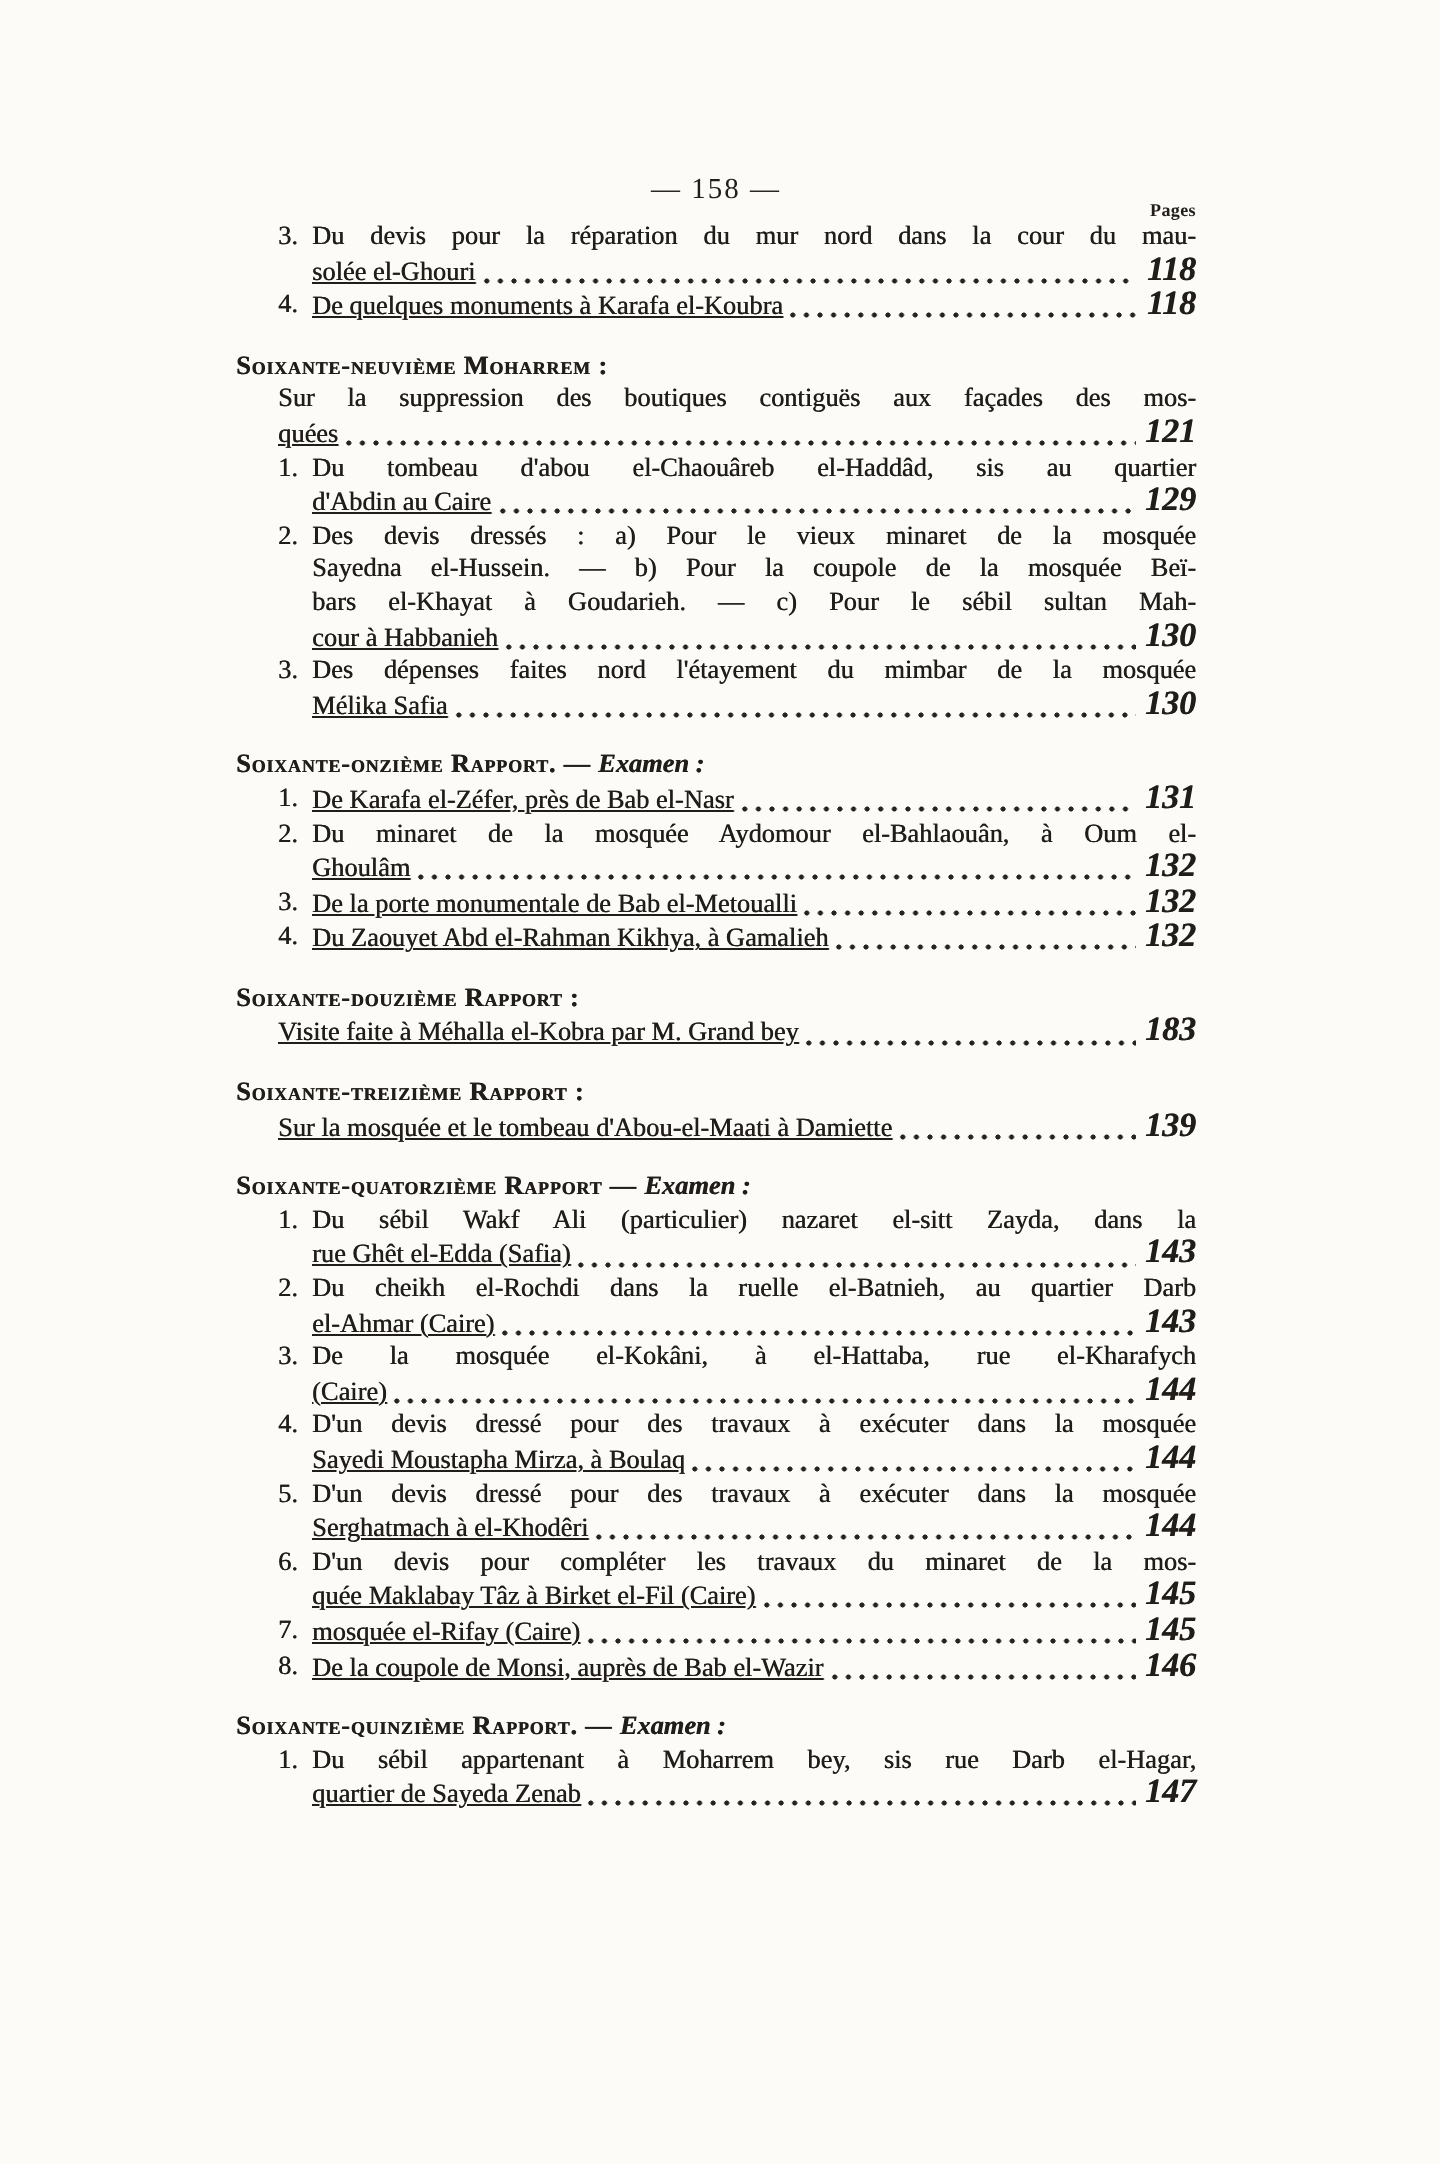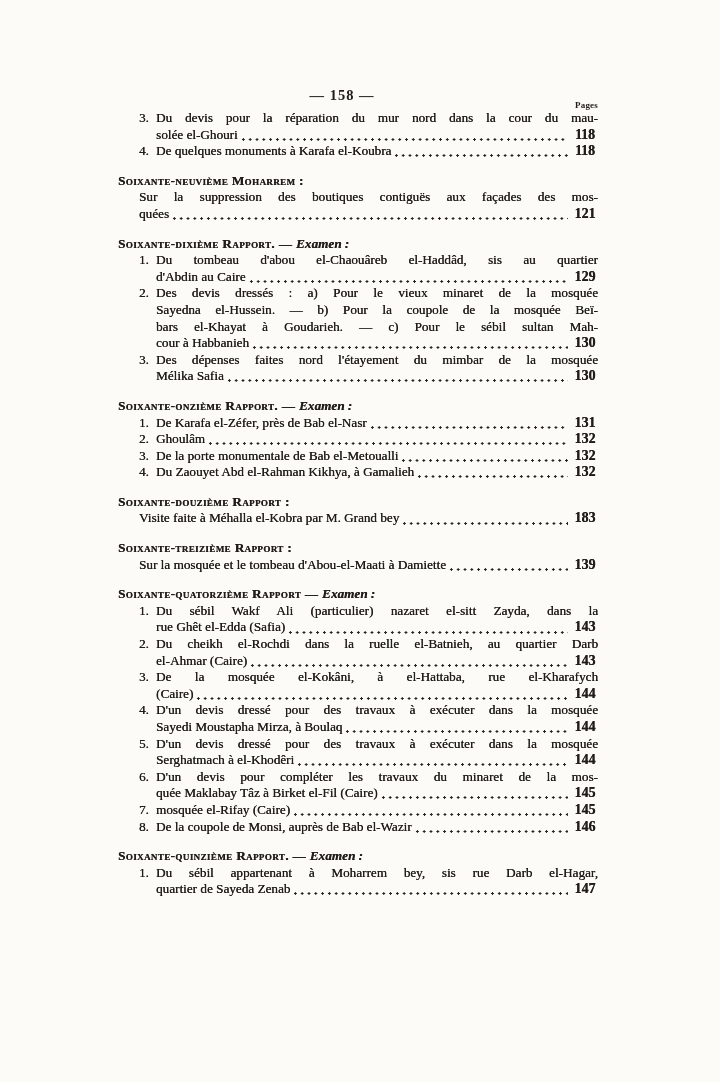--- a/index.html
+++ b/index.html
@@ -9,53 +9,53 @@
     font-family:"Liberation Serif","DejaVu Serif",serif;
     color:#211e19;
     -webkit-font-smoothing:antialiased;
   }
   .page{
     position:relative;width:720px;height:1082px;
     background:#fcfbf8;
     overflow:hidden;
   }
   .head-num{
-    position:absolute;top:87px;left:102px;width:480px;
-    text-align:center;font-size:14.5px;font-weight:700;letter-spacing:1px;
+    position:absolute;top:87px;left:118px;width:480px;
+    text-align:center;font-size:14.5px;font-weight:400;letter-spacing:1px;
   }
   .pages-label{
     position:absolute;top:100px;right:122px;
     font-size:9px;font-weight:700;letter-spacing:0.2px;
   }
   .content{
     position:absolute;top:110px;left:118px;width:480px;
     font-size:13.2px;line-height:16.6px;
     text-shadow:0.25px 0 0 currentColor;
   }
   .heading{margin-top:13px;white-space:nowrap;}
   .heading .sc{font-variant:small-caps;font-weight:700;letter-spacing:0.4px;}
   .heading .ex{font-style:italic;font-weight:700;}
   .entry{margin-left:21px;position:relative;}
   .entry .num{position:absolute;left:0;top:0;}
   .entry .line{padding-left:17px;}
   .entry.nonum .line{padding-left:0;}
   .line.mid{text-align:justify;text-align-last:justify;}
   .line.last{display:flex;align-items:baseline;}
-  .line.last .ltext{white-space:nowrap;}
+  .line.last .ltext{white-space:nowrap;text-decoration:underline;}
   .leader{
     flex:1 1 auto;min-width:10px;align-self:stretch;
     margin:0 4px 0 2px;
     background-image:radial-gradient(circle, #26231e 1.15px, transparent 1.4px);
     background-size:6.8px 3px;
     background-repeat:repeat-x;
     background-position:left calc(100% - 2.5px);
   }
   .pnum{
-    min-width:26px;text-align:center;
-    font-weight:700;font-size:14px;
+    min-width:26px;text-align:right;
+    font-weight:700;font-size:17px;font-style:italic;
   }
 </style>
 </head>
 <body>
 
 <div class="page">
   <div class="head-num">— 158 —</div>
   <div class="pages-label">Pages</div>
   <div class="content" id="toc">
       <div class="section">
@@ -82,21 +82,20 @@
         <div class="entry nonum">
           <div class="line mid"><span class="ltext">Sur la suppression des boutiques contiguës aux façades des mos-</span></div>
           <div class="line last">
             <span class="ltext">quées</span>
             <span class="leader"></span>
             <span class="pnum">121</span>
           </div>
         </div>
       </div>
       <div class="section">
-        <div class="heading"><span class="sc">Soixante-dixième Rapport. — </span><span class="ex">Examen :</span></div>
         <div class="entry">
           <span class="num">1.</span>
           <div class="line mid"><span class="ltext">Du tombeau d'abou el-Chaouâreb el-Haddâd, sis au quartier</span></div>
           <div class="line last">
             <span class="ltext">d'Abdin au Caire</span>
             <span class="leader"></span>
             <span class="pnum">129</span>
           </div>
         </div>
         <div class="entry">
@@ -125,20 +124,21 @@
         <div class="entry">
           <span class="num">1.</span>
           <div class="line last">
             <span class="ltext">De Karafa el-Zéfer, près de Bab el-Nasr</span>
             <span class="leader"></span>
             <span class="pnum">131</span>
           </div>
         </div>
         <div class="entry">
           <span class="num">2.</span>
+          <div class="line mid"><span class="ltext">Du minaret de la mosquée Aydomour el-Bahlaouân, à Oum el-</span></div>
           <div class="line last">
             <span class="ltext">Ghoulâm</span>
             <span class="leader"></span>
             <span class="pnum">132</span>
           </div>
         </div>
         <div class="entry">
           <span class="num">3.</span>
           <div class="line last">
             <span class="ltext">De la porte monumentale de Bab el-Metoualli</span>

